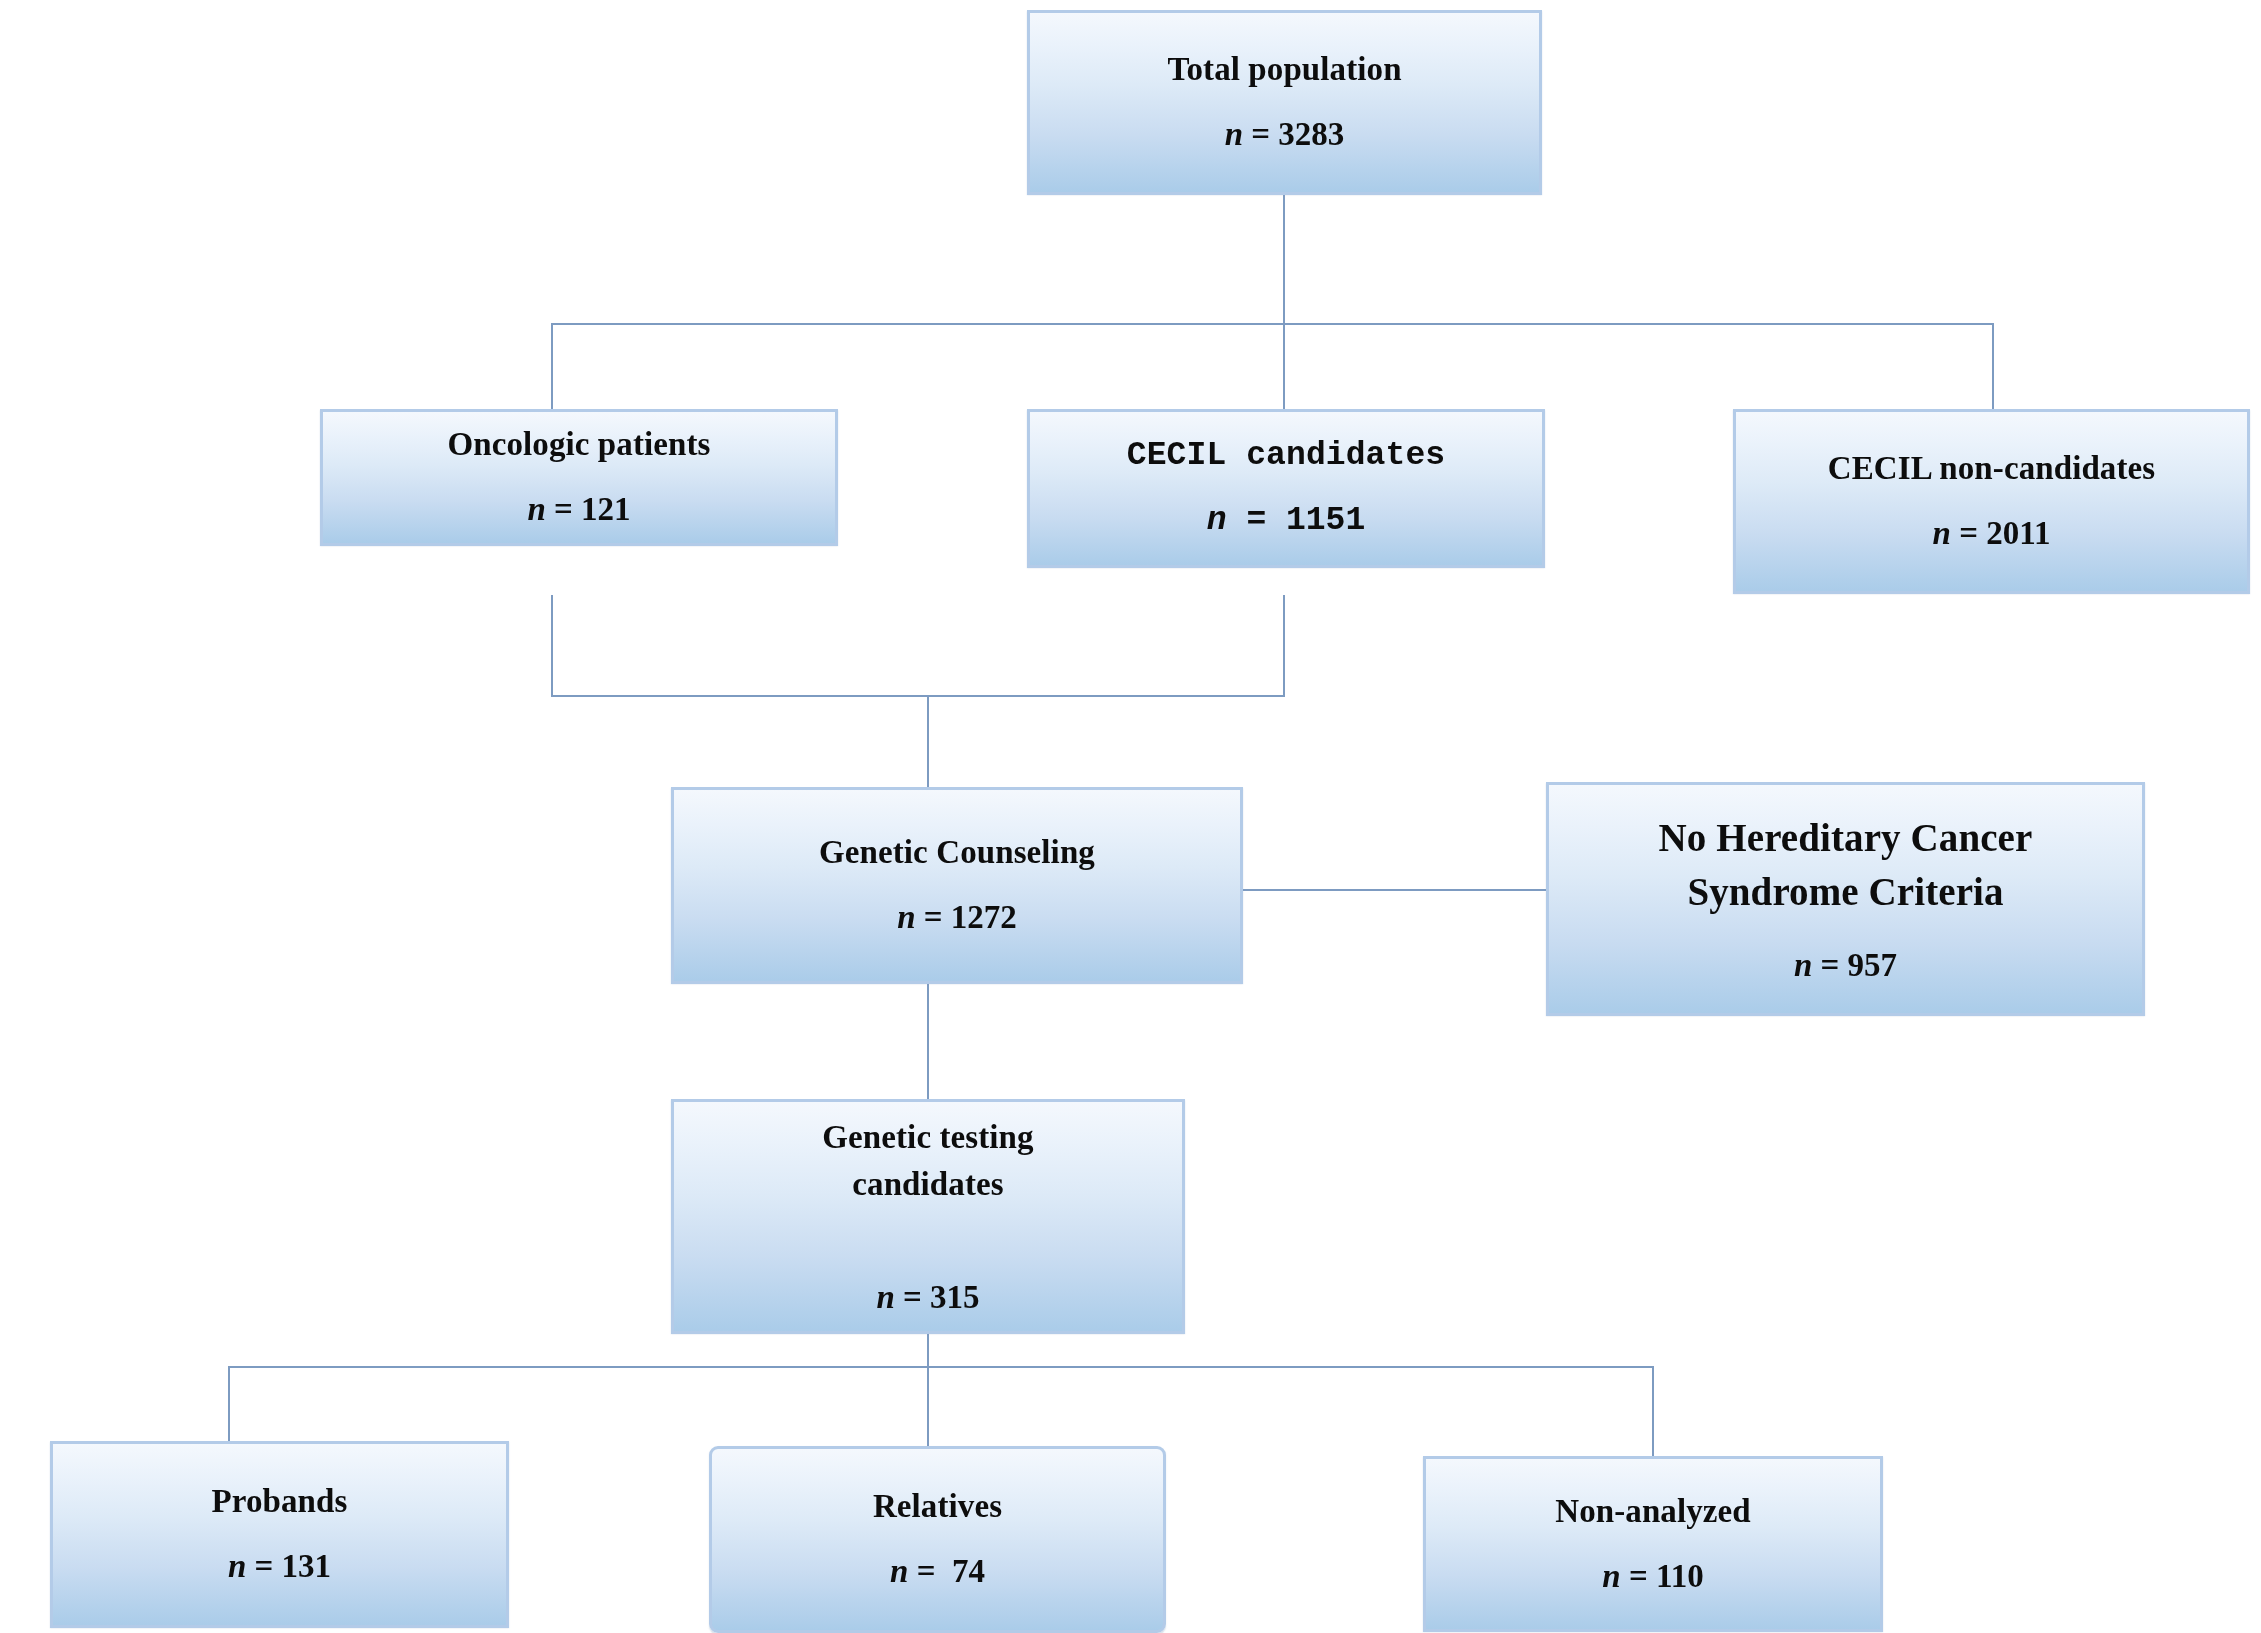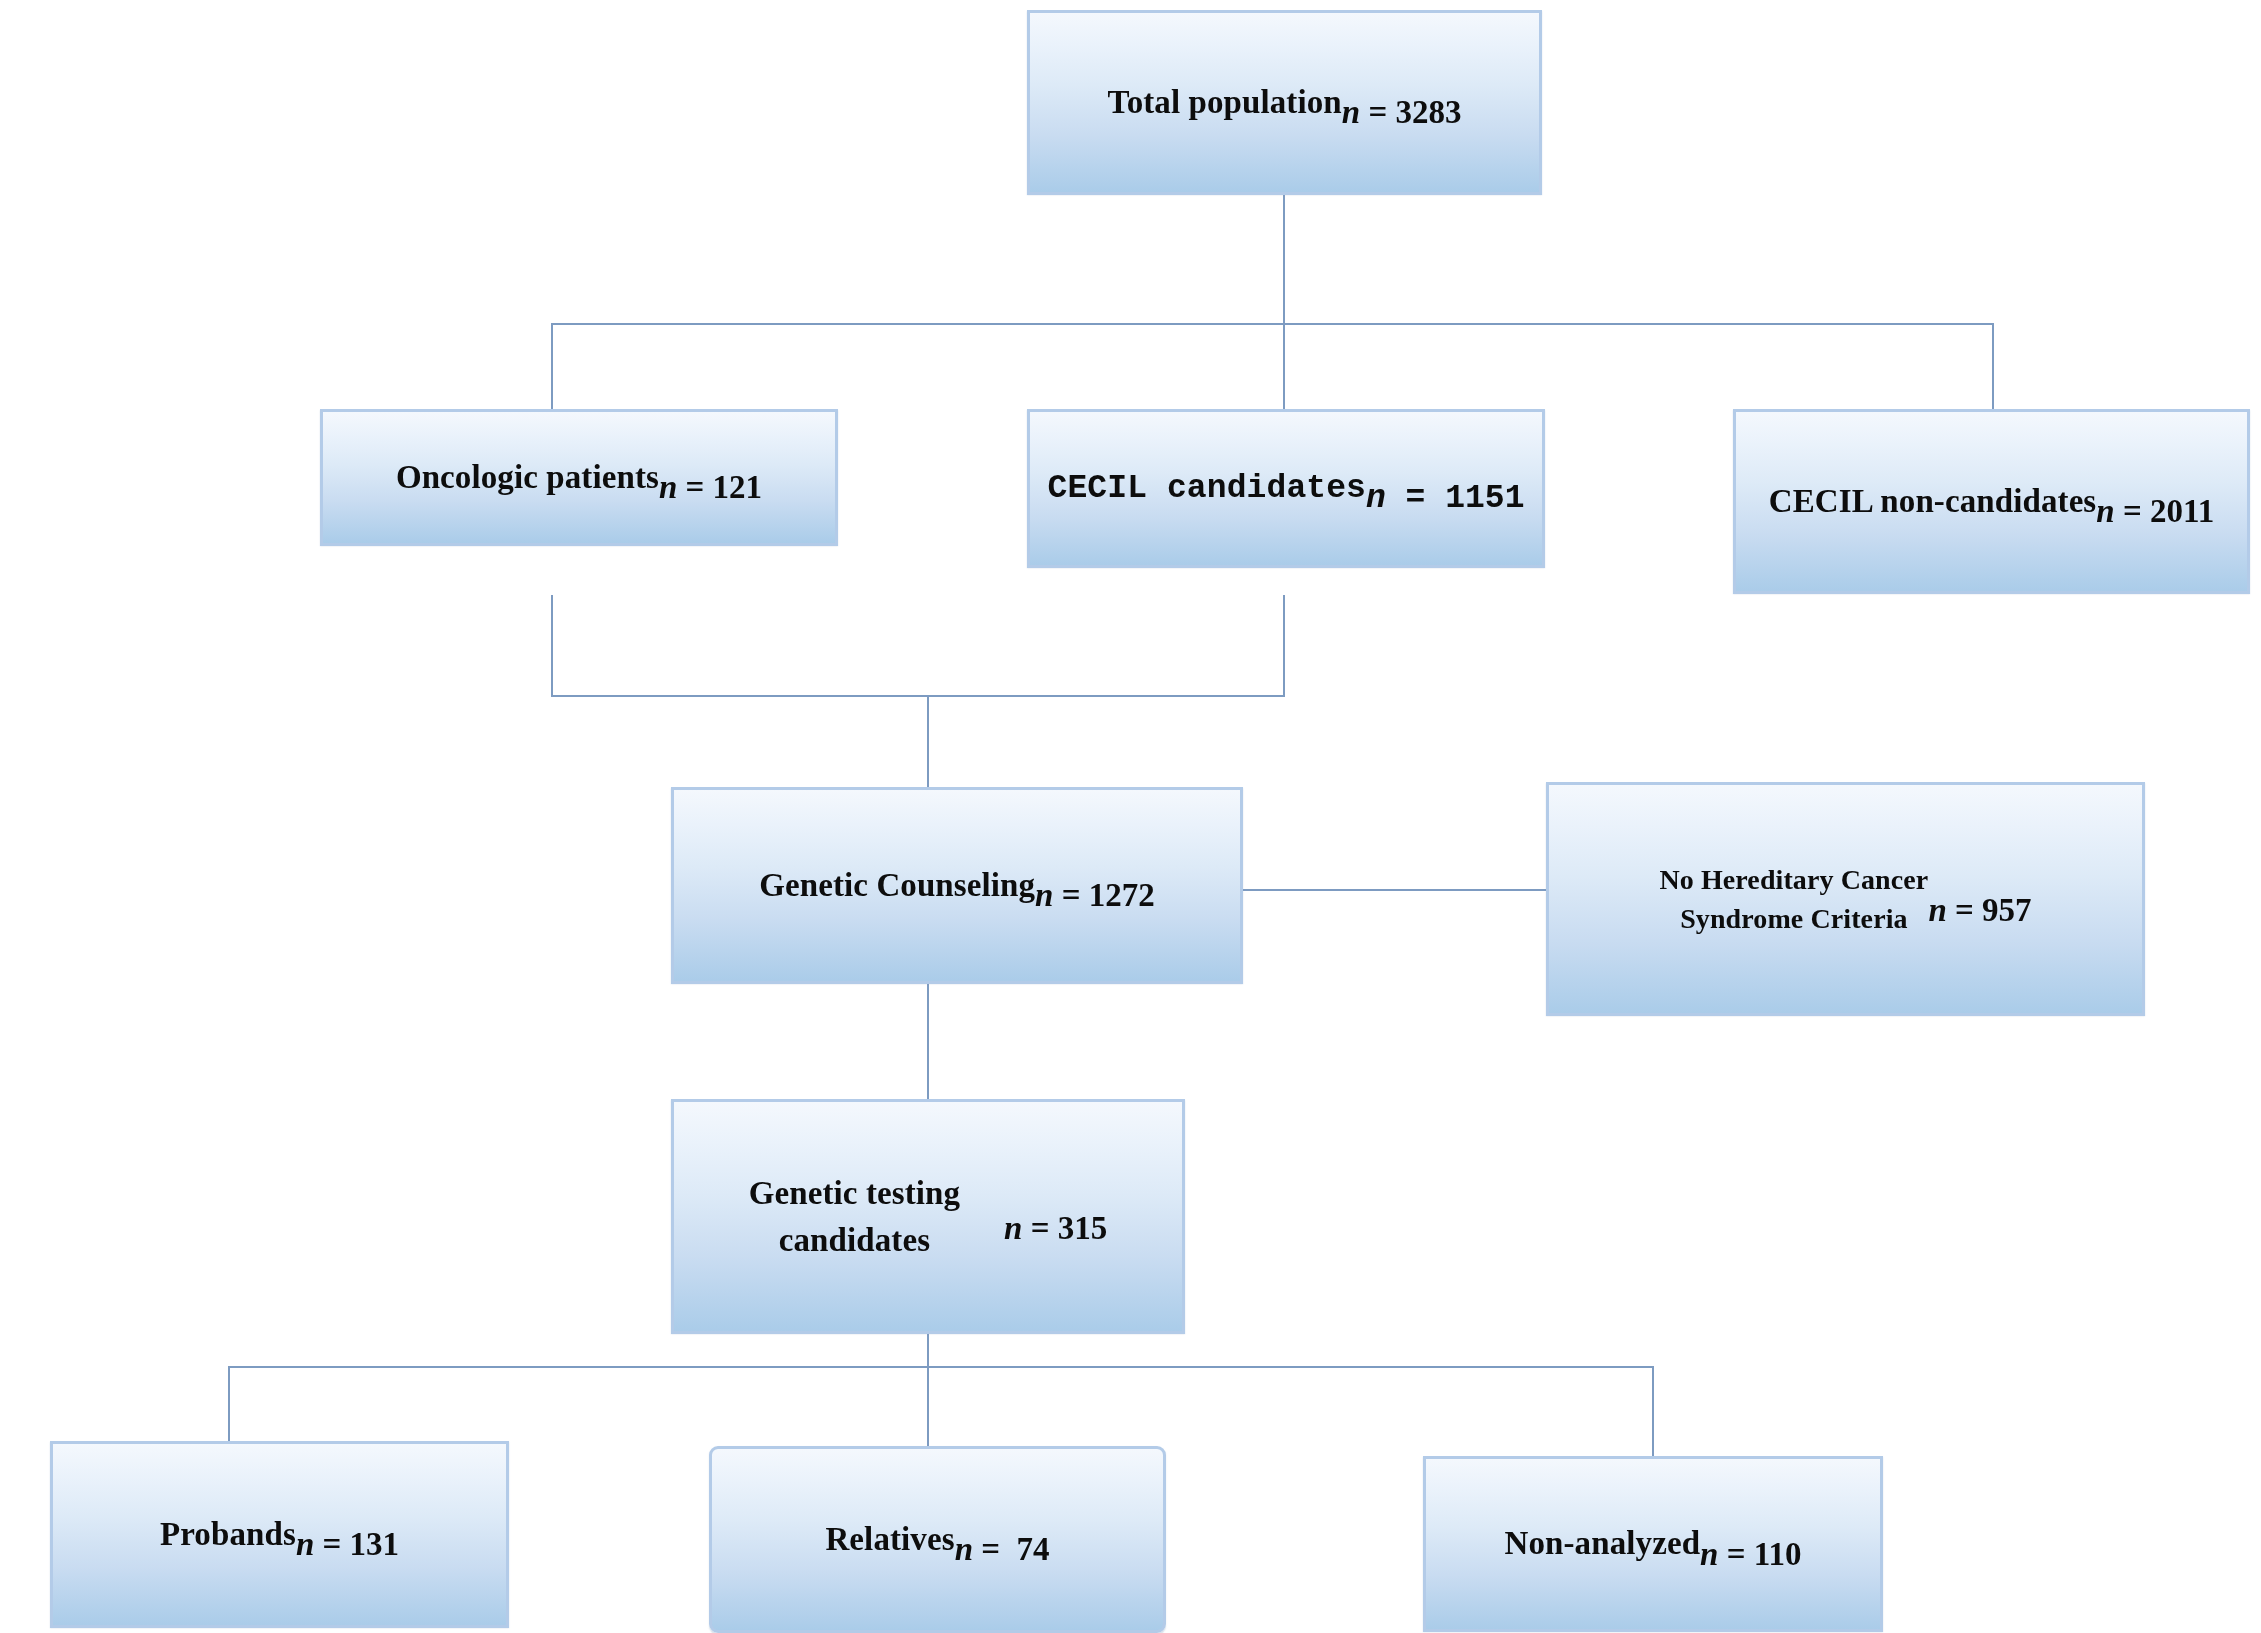--- a/index.html
+++ b/index.html
@@ -32,21 +32,21 @@
     position: absolute;
     box-sizing: border-box;
     border: 3.5px solid #b3cbe8;
     background: linear-gradient(to bottom,
                 #f4f8fd 0%,
                 #eaf2fb 18%,
                 #ddeaf7 40%,
                 #c9dcf1 68%,
                 #aacce9 100%);
     display: flex;
-    flex-direction: row;
+    flex-direction: column;
     align-items: center;
     justify-content: center;
     text-align: center;
     color: #0d0d0d;
     box-shadow: 0 1.4px 1.4px rgba(140,165,195,0.35);
   }
   .box .label {
     font-weight: bold;
     font-size: 33px;
     line-height: 1.32;
@@ -74,21 +74,21 @@
   #box-cecil-cand       { left: 1027px; top: 409px;  width: 518px;  height: 159px; font-family: Liberation Mono, monospace; }
   #box-cecil-noncand    { left: 1733px; top: 409px;  width: 517px;  height: 185px; }
   #box-counseling       { left: 671px;  top: 787px; width: 572px;  height: 197px; }
   #box-no-criteria      { left: 1546px; top: 782px; width: 599px;  height: 234px; }
   #box-testing          { left: 671px;  top: 1099px; width: 514px;  height: 235px; gap: 44px; }
   #box-probands         { left: 10px;   top: 1441px; width: 459px;  height: 187px; margin-left: 40px; }
   #box-relatives        { left: 709px; top: 1446px; width: 457px;  height: 187px; border-radius: 9px; }
   #box-nonanalyzed      { left: 1423px; top: 1456px; width: 460px;  height: 176px; }
 
   
-  #box-no-criteria .label { font-size: 28px; line-height: 1.40; }
+  #box-no-criteria .label { font-size: 39px; line-height: 1.40; }
   #box-testing .label     { font-size: 33px; line-height: 1.42; }
 </style>
 </head>
 <body>
 
 <div id="canvas">
 
   <div class="line vline" style="left:1283px; top:195px;  height:129px;"></div>
   <div class="line hline" style="left:551px;  top:323px;  width:1443px;"></div>
   <div class="line vline" style="left:551px;  top:323px;  height:88px;"></div>

